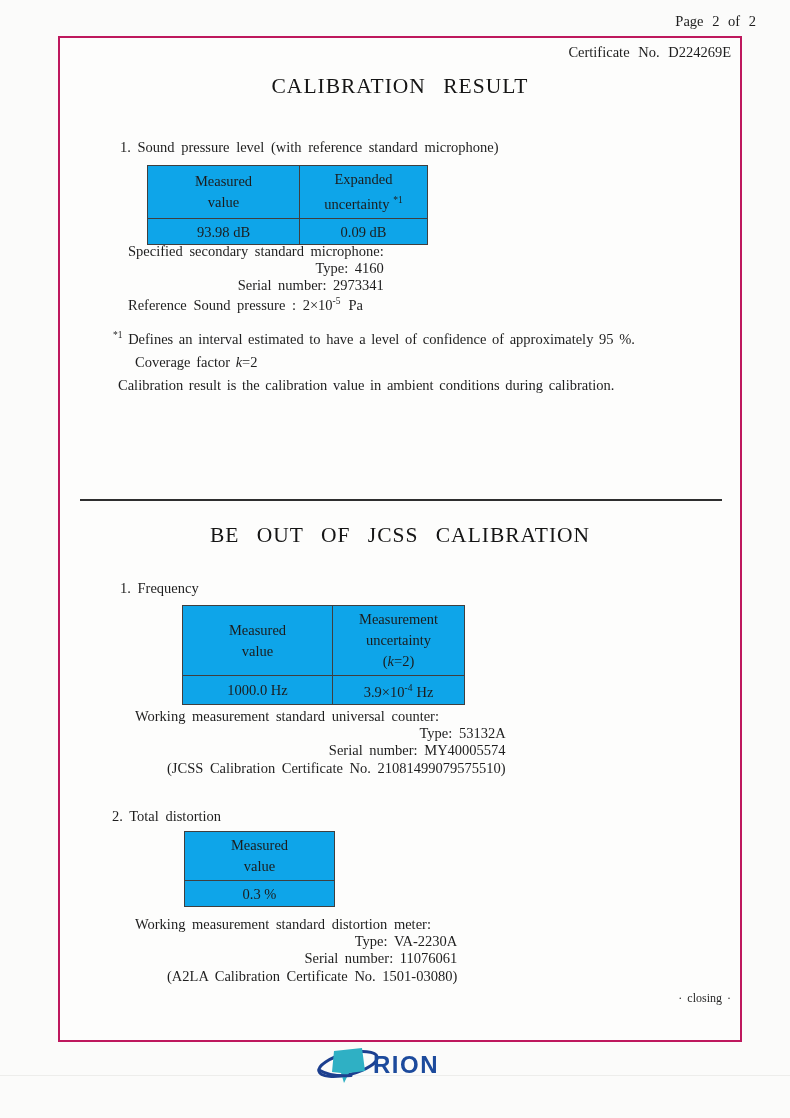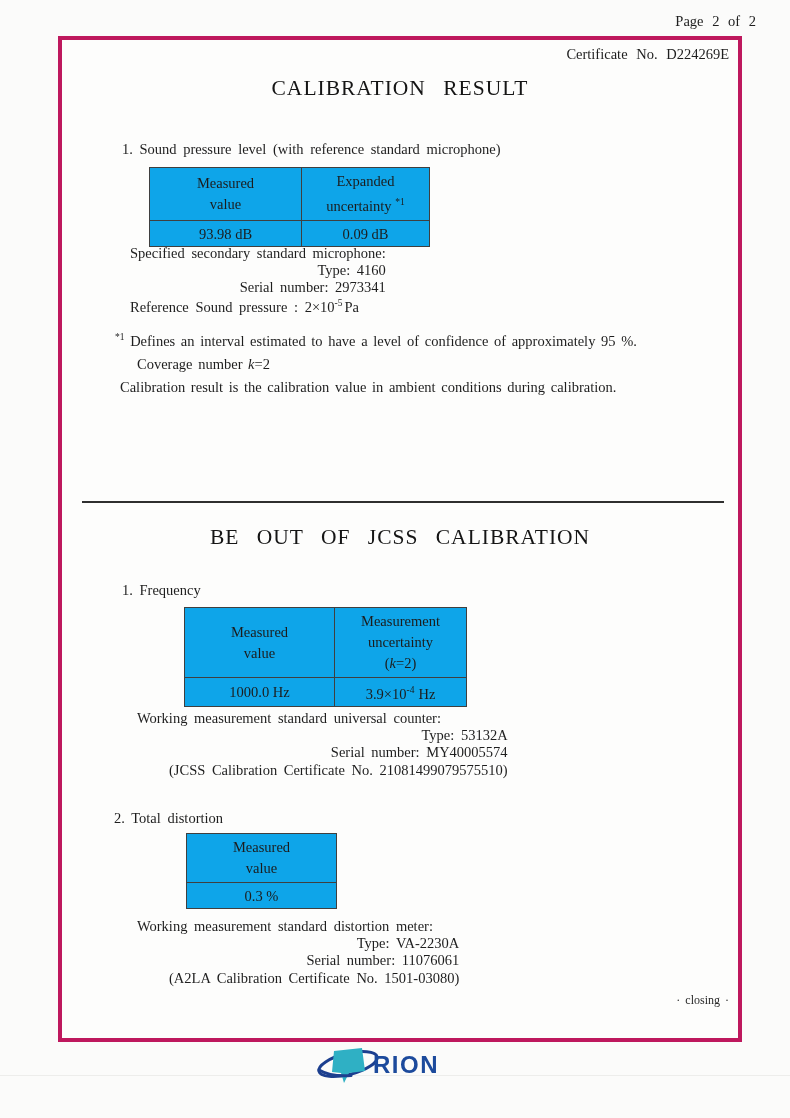--- a/index.html
+++ b/index.html
@@ -12,21 +12,21 @@
     overflow:hidden;
   }
   .abs { position:absolute; }
 
   .page-number {
     top:13px; right:34px;
     font-size:14.5px; word-spacing:5px;
   }
   .frame {
     left:58px; top:36px; width:684px; height:1006px;
-    border:4px solid #be185d;
+    border:2px solid #be185d;
     background:#fdfdfc;
   }
   .cert-no {
     top:6px; right:9px;
     font-size:14.5px; word-spacing:5px;
   }
   .doc-title {
     left:0; right:0; text-align:center;
     font-size:21.5px; letter-spacing:1px; word-spacing:11px;
     color:#151515;
@@ -59,21 +59,21 @@
   .meter-block { left:75px; top:878px; }
   .info-row { padding-left:32px;text-align:right; }
   .lbl { display:inline-block; }
   .mic-block .lbl { width:88px; }
   .counter-block .lbl { width:98px; }
   .meter-block .lbl { width:104px; }
   .cert-note-row { padding-left:32px; margin-top:2px; }
 
   .sup { font-size:9.5px; vertical-align:6px; letter-spacing:0; }
   .it { font-style:italic; }
-  .unit-gap { margin-left:2px; }
+  .unit-gap { margin-left:8px; }
   .unit-gap-sm { margin-left:4px; }
 
   .footnote-line { left:53px; top:292px; font-size:14.5px; word-spacing:2px; white-space:nowrap; }
   .coverage-line { left:75px; top:316px; font-size:14.5px; word-spacing:2px; }
   .ambient-note { left:58px; top:339px; font-size:14.5px; word-spacing:2px; }
 
   .divider { left:20px; top:461px; width:642px; height:2px; background:#2f2f2f; }
 
   .closing { top:953px; right:9px; font-size:12px; word-spacing:2px; color:#2a2a2a; }
 
@@ -123,21 +123,21 @@
     </div>
     <div>
       <span>Reference Sound pressure :</span><span> 2×10</span><span class="sup">-5</span><span class="unit-gap">Pa</span>
     </div>
   </div>
 
   <div class="abs footnote-line">
     <span class="sup">*1</span><span> Defines an interval estimated to have a level of confidence of approximately 95 %.</span>
   </div>
   <div class="abs coverage-line">
-    <span>Coverage number </span><span class="it">k</span><span>=2</span>
+    <span>Coverage factor </span><span class="it">k</span><span>=2</span>
   </div>
   <div class="abs ambient-note">Calibration result is the calibration value in ambient conditions during calibration.</div>
 
   <div class="abs divider"></div>
 
   <div class="abs doc-title t2-pos">BE OUT OF JCSS CALIBRATION</div>
 
   <div class="abs sec-heading freq-heading">1. Frequency</div>
 
   <table class="abs ctable freq-table">

